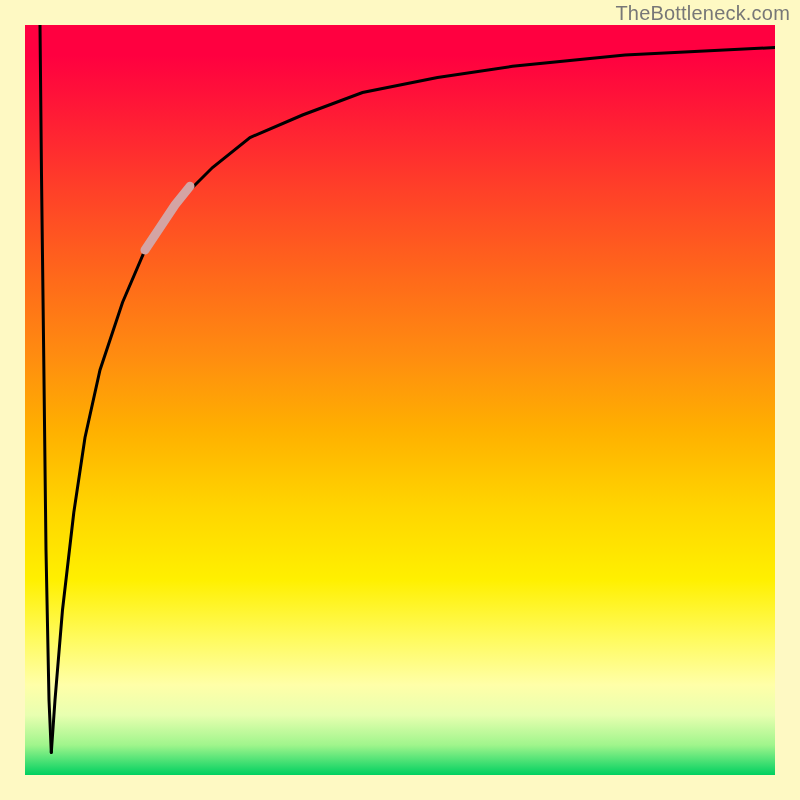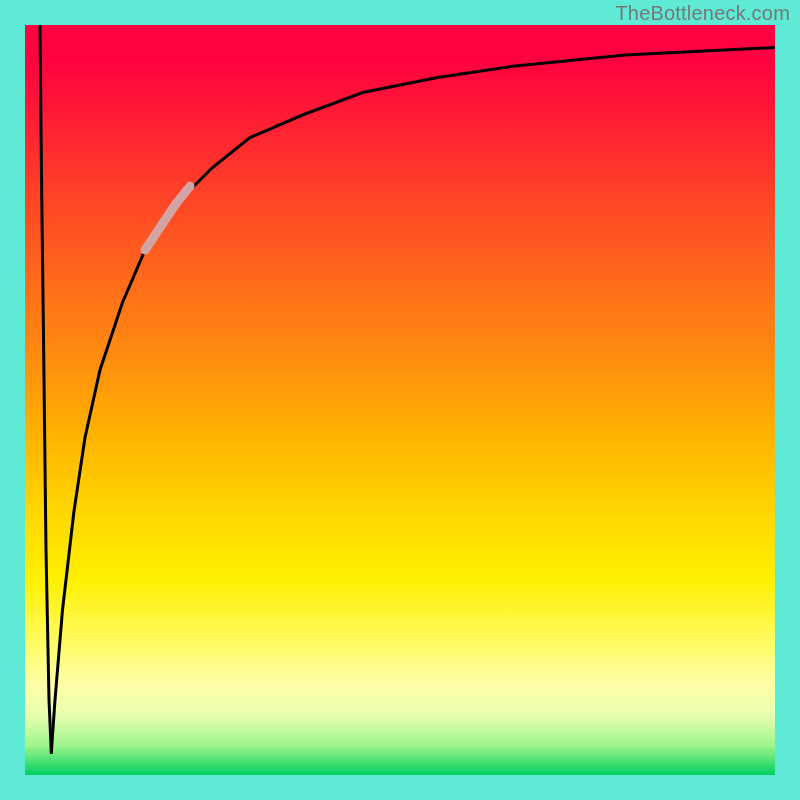--- a/index.html
+++ b/index.html
@@ -9,21 +9,21 @@
     height: 800px;
     background: #000;
     overflow: hidden;
     font-family: Arial, Helvetica, sans-serif;
   }
   .frame {
     position: absolute;
     top: 0; left: 0;
     width: 800px;
     height: 800px;
-    background: #5eead4;
+    background: #fef9c3;
   }
   .watermark {
     position: absolute;
     top: 2px;
     right: 10px;
     color: #777;
     font-size: 20px;
     font-weight: 500;
     letter-spacing: 0.2px;
     z-index: 10;

